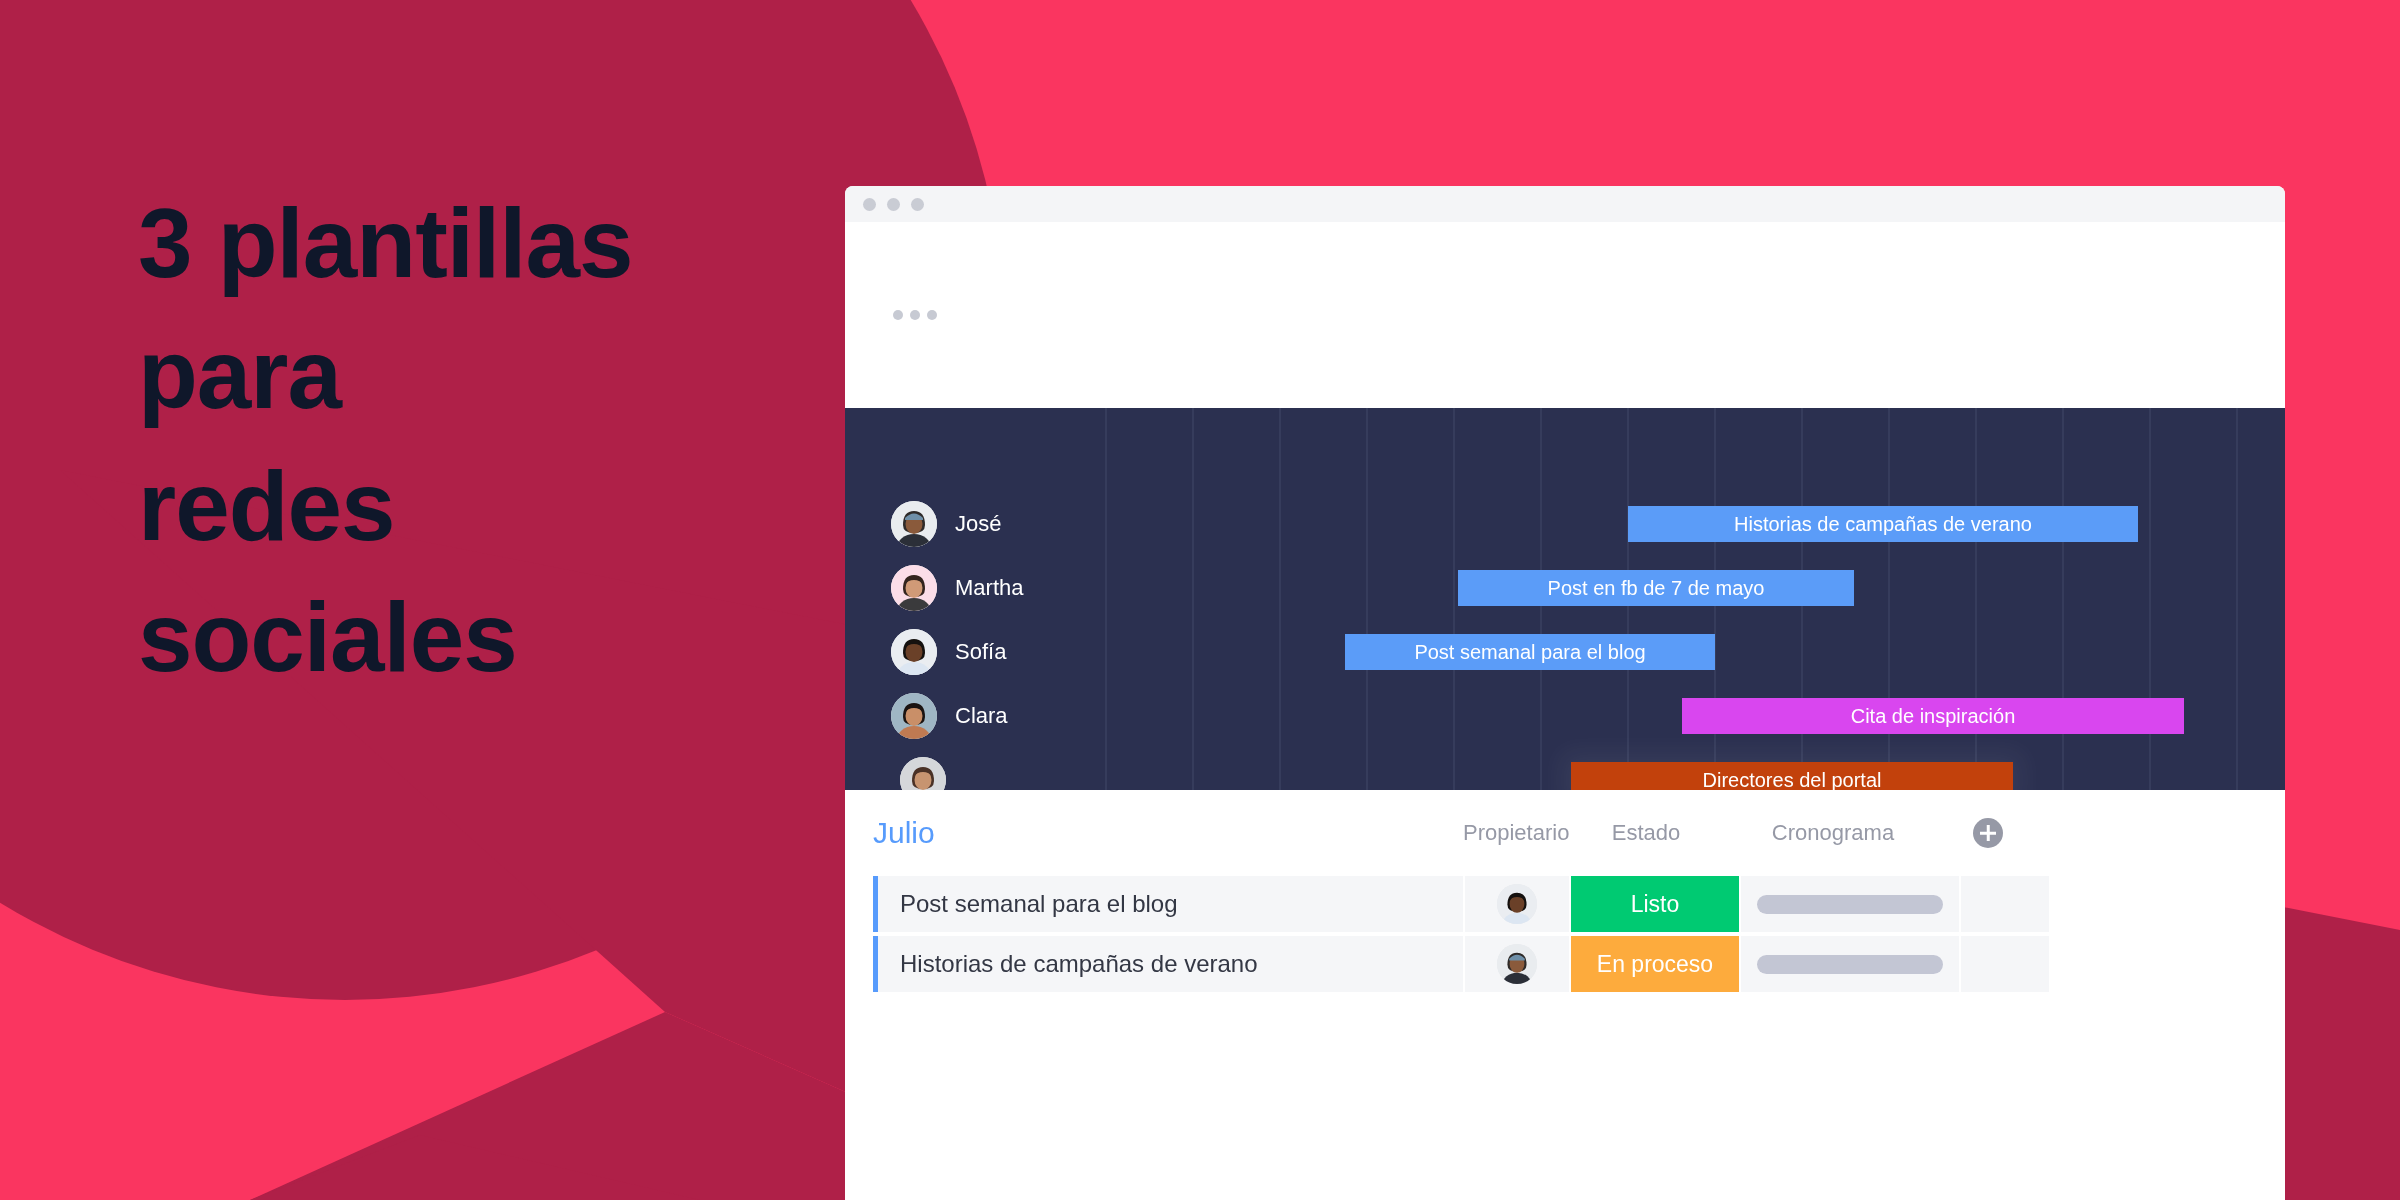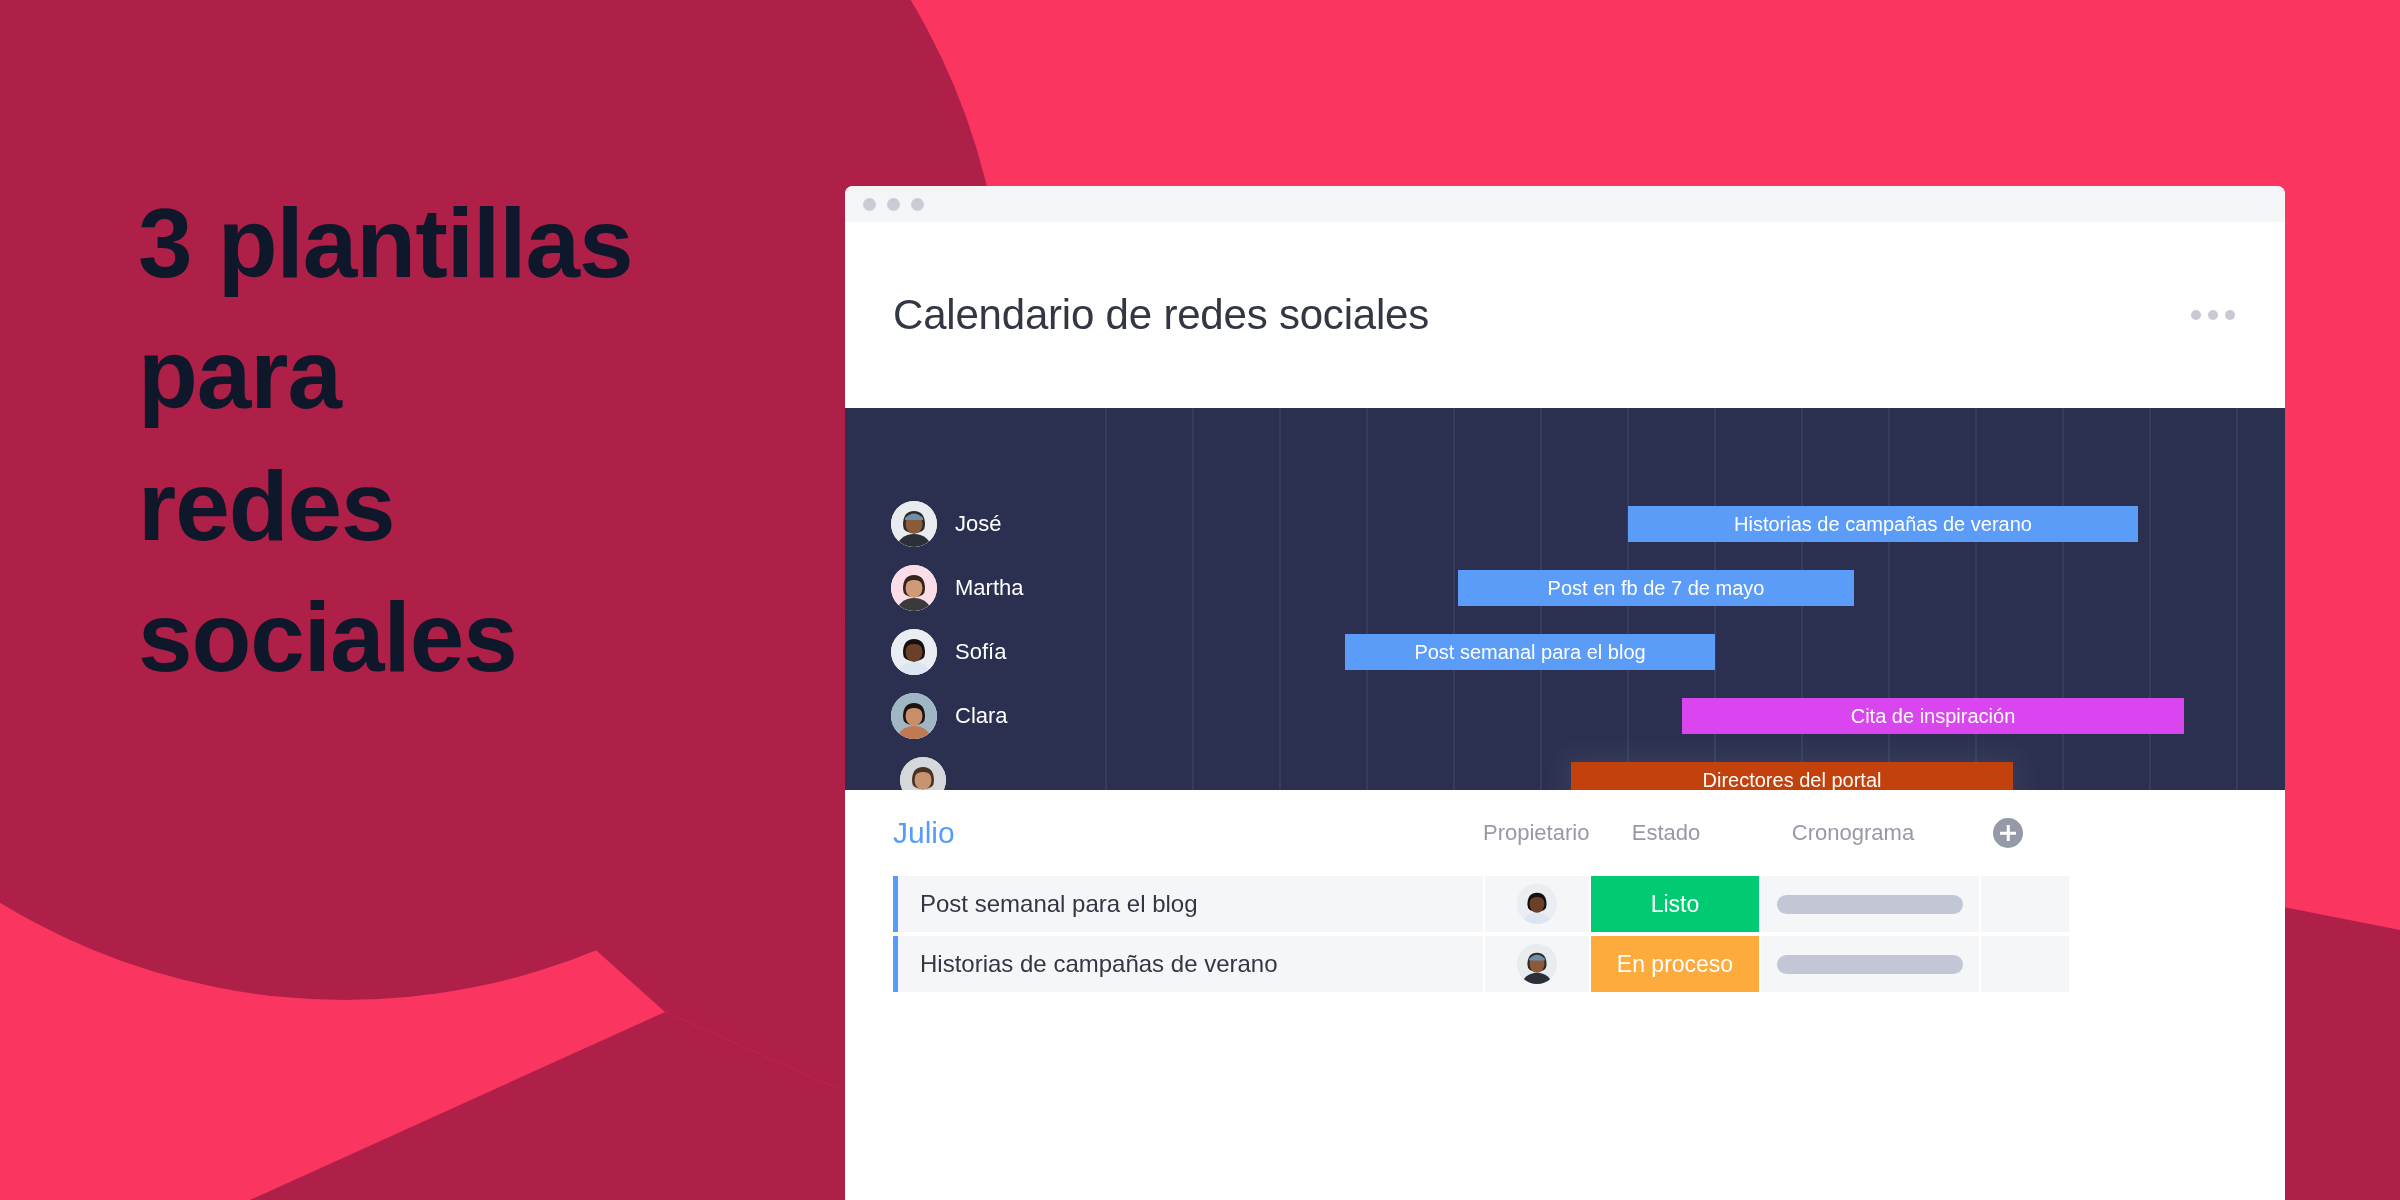--- a/index.html
+++ b/index.html
@@ -118,21 +118,21 @@
     display:flex; align-items:center; justify-content:center;
     color:#FFFFFF;
     font-size:20px;
     white-space:nowrap;
   }
   .bar.blue{ background:#5B9CF8; }
   .bar.pink{ background:#FB5BC5; }
   .bar.glow{ box-shadow:0 0 26px 10px rgba(255,255,255,0.055); }
 
   
-  .table-area{ background:#FFFFFF; padding:0 48px; }
+  .table-area{ background:#FFFFFF; padding:0 28px; }
   .tbl-head{
     display:flex; align-items:center;
     height:86px;
   }
   .th-month{
     color:#579BFC; font-size:30px;
     width:590px;
   }
   .th{
     color:#9699A6; font-size:22px;
@@ -208,21 +208,20 @@
 
   <div class="window">
 
     <div class="titlebar">
       <span class="dot"></span>
       <span class="dot"></span>
       <span class="dot"></span>
     </div>
 
     <div class="app-header">
-      <div class="app-title">Calendario de redes sociales</div>
       <div class="kebab">
         <i></i>
         <i></i>
         <i></i>
       </div>
     </div>
 
     <div class="gantt">
       <div class="grid" id="gantt-grid">
           <span style="left: 260px; background: rgb(54, 60, 92);"></span>

